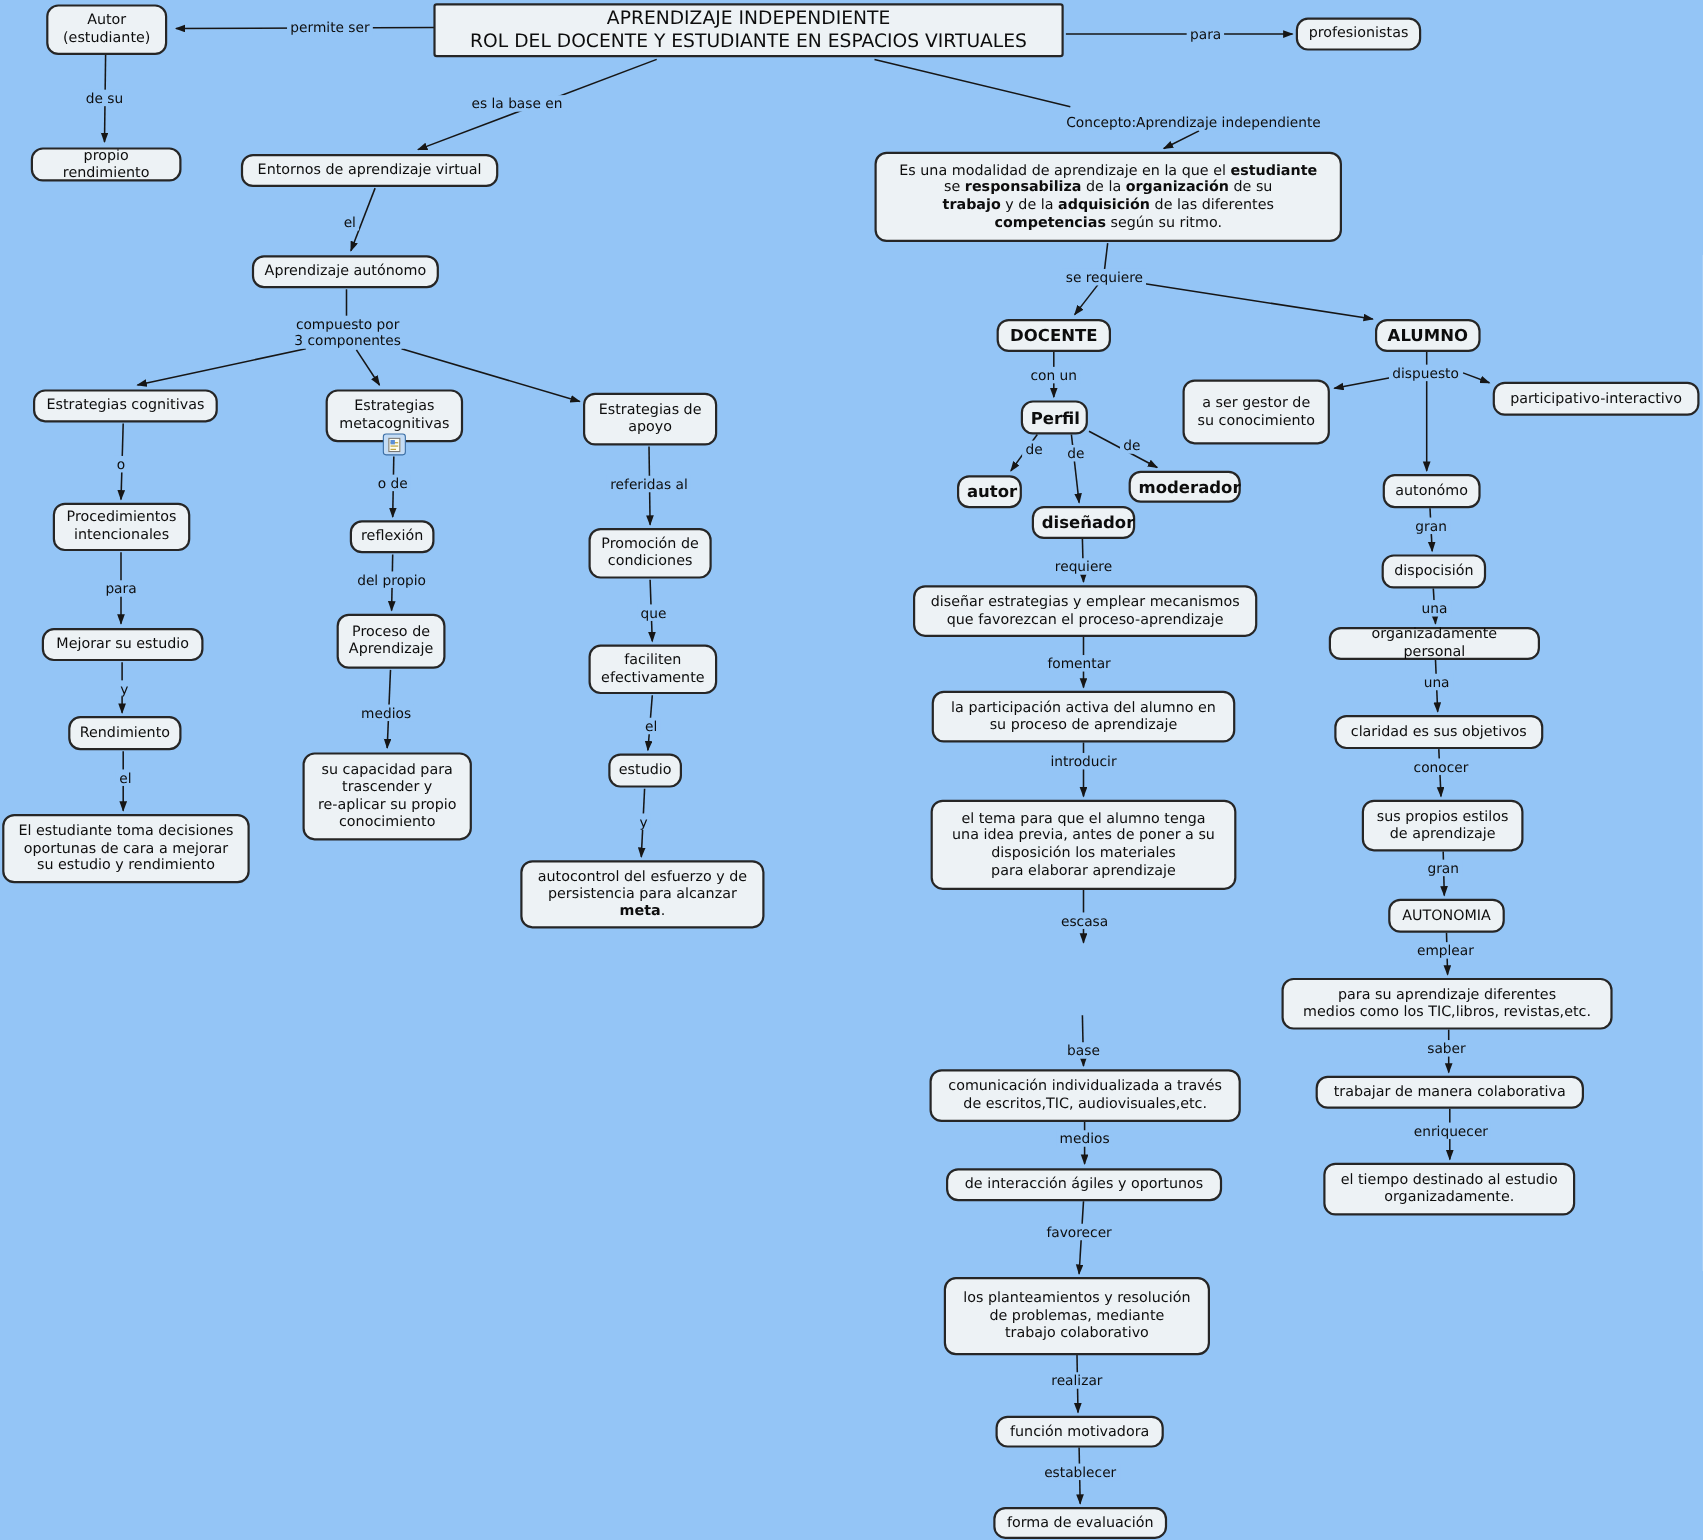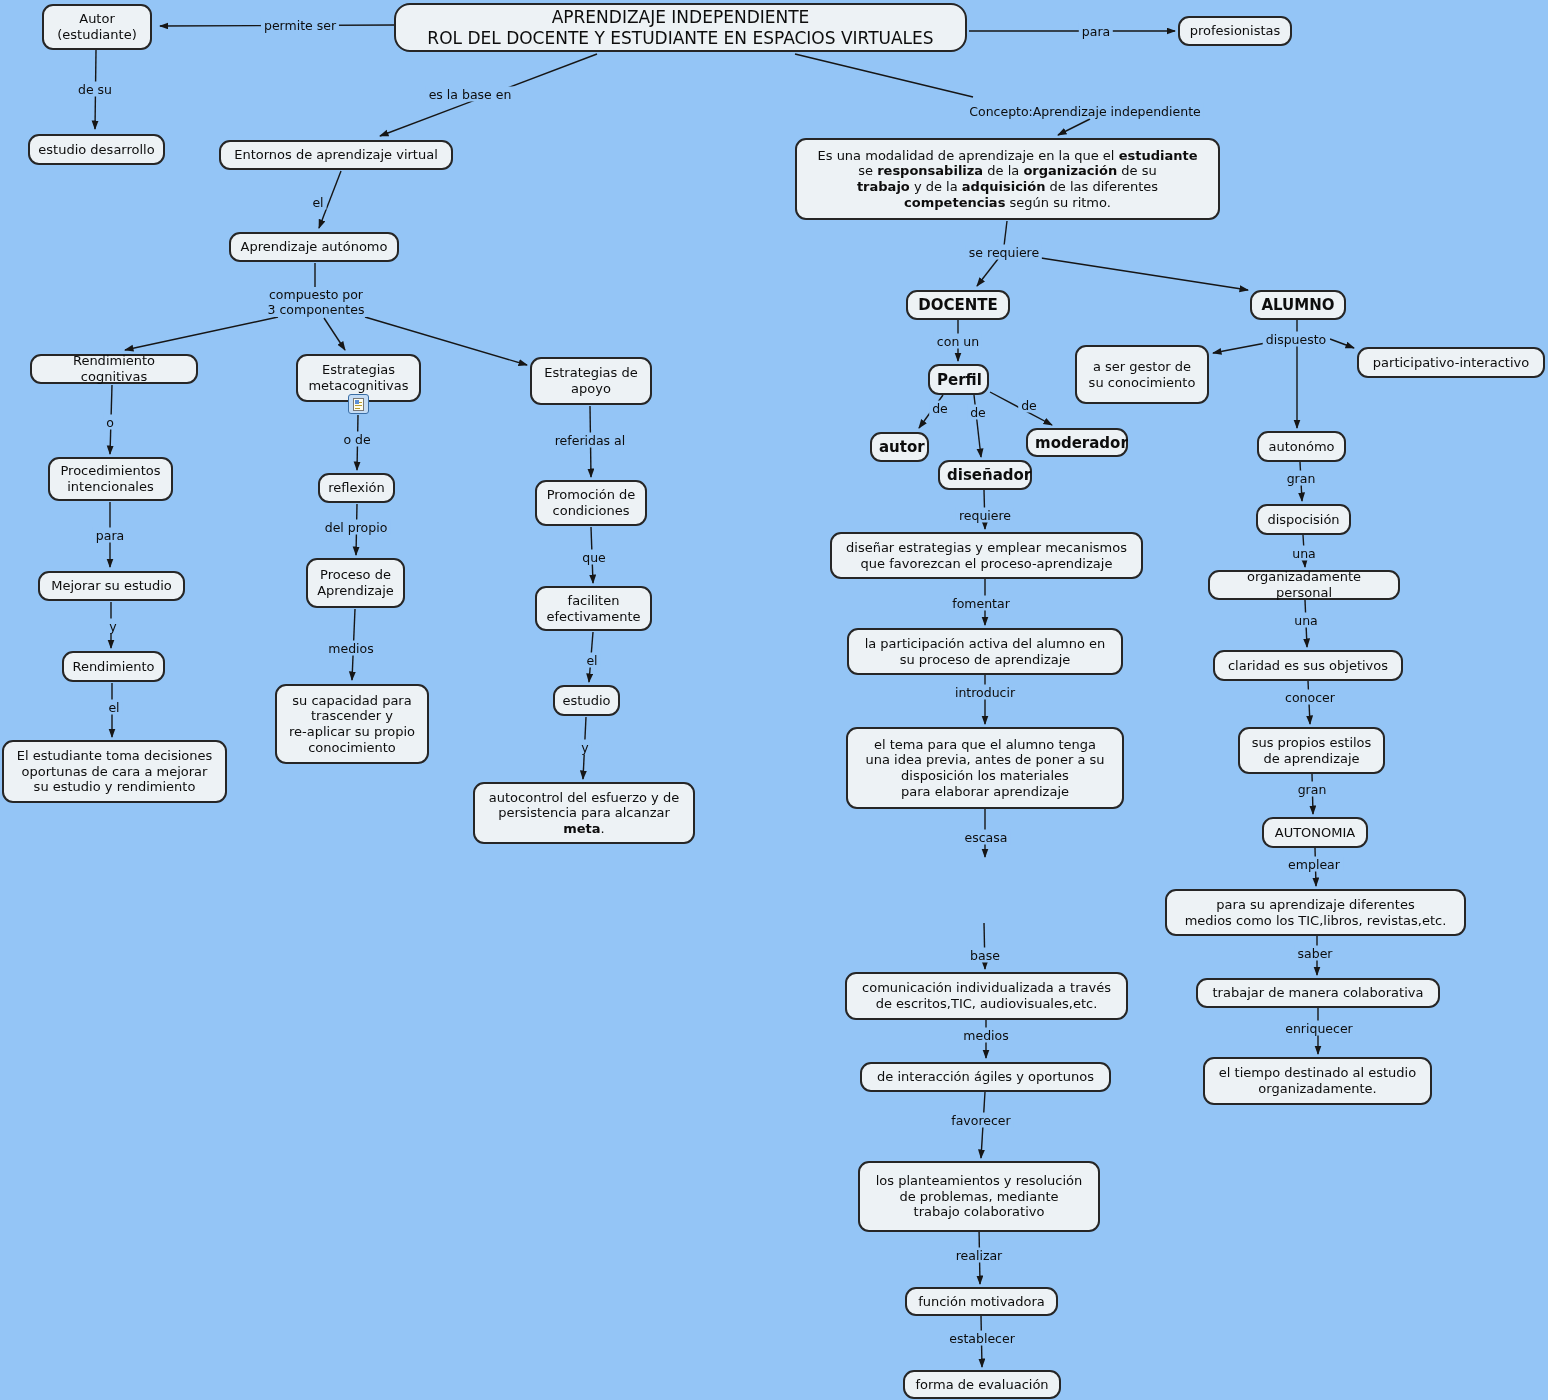--- a/index.html
+++ b/index.html
@@ -21,21 +21,21 @@
     color:#0d0d0d;
     font:13px/1.2 "DejaVu Sans",sans-serif;
     text-align:center;
     display:flex;
     align-items:center;
     justify-content:center;
     padding:2px 7px;
   }
   .node .nl{display:block;width:100%;}
   .bnode{font-weight:bold;font-size:15px;}
-  .title-node{font-size:17px;border-radius:16px;}
+  .title-node{font-size:17px;border-radius:3px;}
   .elabel{
     position:absolute;
     transform:translate(-50%,-50%);
     font:12.5px/1.2 "DejaVu Sans",sans-serif;
     color:#0d0d0d;
     background:#94C5F6;
     padding:0 3px;
     white-space:nowrap;
     text-align:center;
   }
@@ -123,30 +123,30 @@
   <div class="node" style="left:42px;top:4px;width:110px;height:46px">
       <span class="nl">Autor<br>(estudiante)</span>
     </div>
   <div class="node title-node" style="left:394px;top:3px;width:573px;height:49px">
       <span class="nl">APRENDIZAJE INDEPENDIENTE<br>ROL DEL DOCENTE Y ESTUDIANTE EN ESPACIOS VIRTUALES</span>
     </div>
   <div class="node" style="left:1178px;top:16px;width:114px;height:30px">
       <span class="nl">profesionistas</span>
     </div>
   <div class="node" style="left:28px;top:134px;width:137px;height:31px">
-      <span class="nl">estudio desarrollo</span>
+      <span class="nl">propio rendimiento</span>
     </div>
   <div class="node" style="left:219px;top:140px;width:234px;height:30px">
       <span class="nl">Entornos de aprendizaje virtual</span>
     </div>
   <div class="node" style="left:229px;top:232px;width:170px;height:30px">
       <span class="nl">Aprendizaje autónomo</span>
     </div>
   <div class="node" style="left:30px;top:354px;width:168px;height:30px">
-      <span class="nl">Rendimiento cognitivas</span>
+      <span class="nl">Estrategias cognitivas</span>
     </div>
   <div class="node" style="left:296px;top:354px;width:125px;height:48px">
       <span class="nl">Estrategias<br>metacognitivas</span>
     </div>
   <div class="node" style="left:530px;top:357px;width:122px;height:48px">
       <span class="nl">Estrategias de<br>apoyo</span>
     </div>
   <div class="node" style="left:48px;top:457px;width:125px;height:44px">
       <span class="nl">Procedimientos<br>intencionales</span>
     </div>

